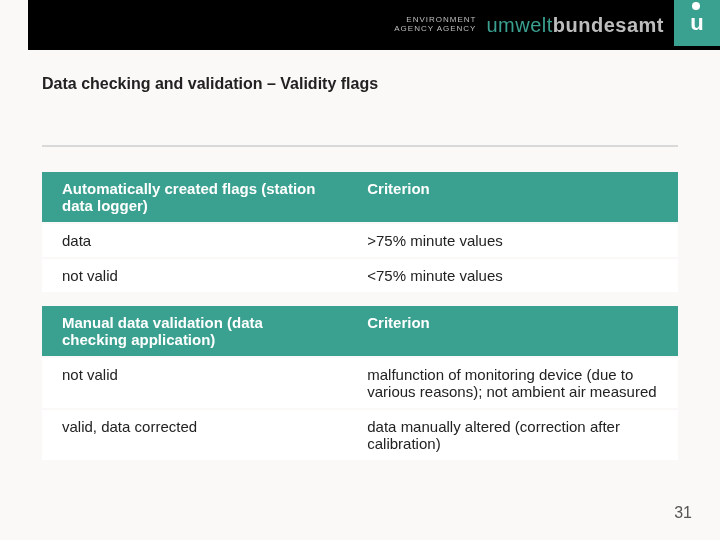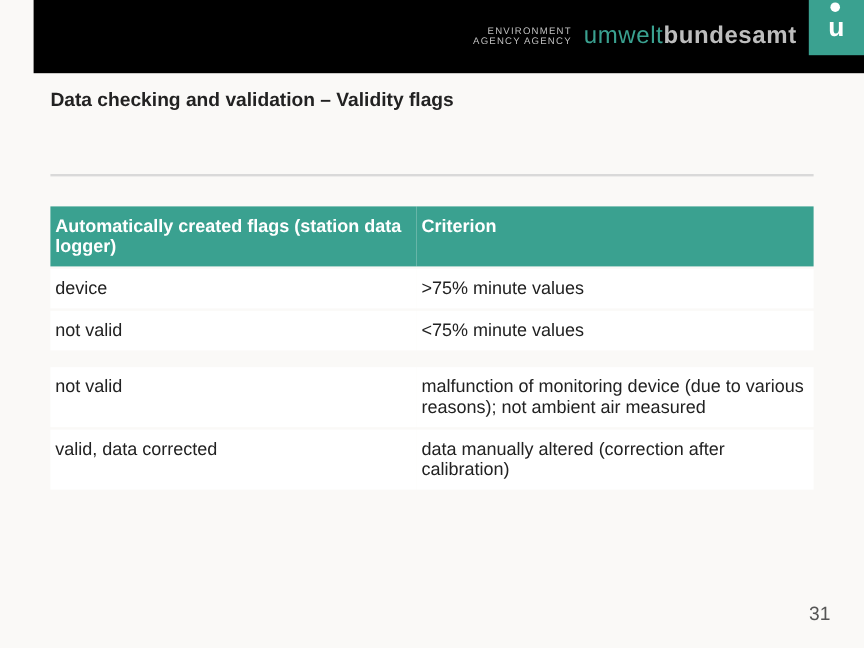--- a/index.html
+++ b/index.html
@@ -1,28 +1,28 @@
 <!DOCTYPE html>
 <html><head>
 <meta charset="utf-8">
 <style>
   html,body{margin:0;padding:0;width:720px;height:540px;background:#faf9f7;font-family:Verdana,Geneva,sans-serif;color:#333;overflow:hidden}
   .slide{position:relative;width:720px;height:540px;box-sizing:border-box}
-  .topband{position:absolute;top:0;left:28px;right:0;height:61px;background:#000;display:flex;align-items:center;justify-content:flex-end;padding-right:56px}
+  .topband{position:absolute;top:0;left:28px;right:0;height:50px;background:#000;display:flex;align-items:center;justify-content:flex-end;padding-right:56px}
   .agency-stack{text-align:right;font-size:8px;letter-spacing:1px;color:#bfbfbf;line-height:1.1;margin-right:10px}
   .brand{font-size:20px;letter-spacing:0.5px}
   .brand .um{color:#3aa190;font-weight:400}
   .brand .bun{color:#bdbdbd;font-weight:700}
   .ubox{position:absolute;top:0;right:0;width:46px;height:46px;background:#3aa190;display:flex;align-items:center;justify-content:center;color:#fff;font-weight:700;font-size:22px;border-radius:0 0 0 0}
   .dot{position:absolute;top:2px;right:20px;width:8px;height:8px;border-radius:50%;background:#fff}
   .title{position:absolute;top:74px;left:42px;right:42px;font-size:16px;font-weight:700;color:#222;line-height:1.25}
   .underline{position:absolute;top:145px;left:42px;right:42px;height:2px;background:#d9d9d9}
   .tables{position:absolute;top:170px;left:42px;right:42px}
   table{width:100%;border-collapse:separate;border-spacing:0 2px}
-  th,td{text-align:left;vertical-align:top;padding:8px 4px;font-size:15px}
+  th,td{text-align:left;vertical-align:top;padding:8px 20px;font-size:15px}
   th{background:#3aa190;color:#fff;font-weight:700}
   td{background:#fff;color:#222}
   .col1{width:48%}
   .gap{height:10px}
   .pagenum{position:absolute;bottom:18px;right:28px;font-size:16px;color:#555}
 </style>
 </head>
 <body>
 
 <div class="slide">
@@ -45,34 +45,38 @@
   <div class="underline"></div>
 
   <div class="tables">
     <table>
       <tbody>
           <tr>
         <th class="col1">Automatically created flags (station data logger)</th>
         <th>Criterion</th>
       </tr>
       <tr>
-        <td class="col1">device</td>
+        <td class="col1">data</td>
         <td>&gt;75% minute values</td>
       </tr>
       <tr>
         <td class="col1">not valid</td>
         <td>&lt;75% minute values</td>
       </tr>
     </tbody>
       </table>
 
     <div class="gap"></div>
 
     <table>
       <tbody>
+          <tr>
+        <th class="col1">Manual data validation (data checking application)</th>
+        <th>Criterion</th>
+      </tr>
       <tr>
         <td class="col1">not valid</td>
         <td>malfunction of monitoring device (due to various reasons); not ambient air measured</td>
       </tr>
       <tr>
         <td class="col1">valid, data corrected</td>
         <td>data manually altered (correction after calibration)</td>
       </tr>
     </tbody>
       </table>

